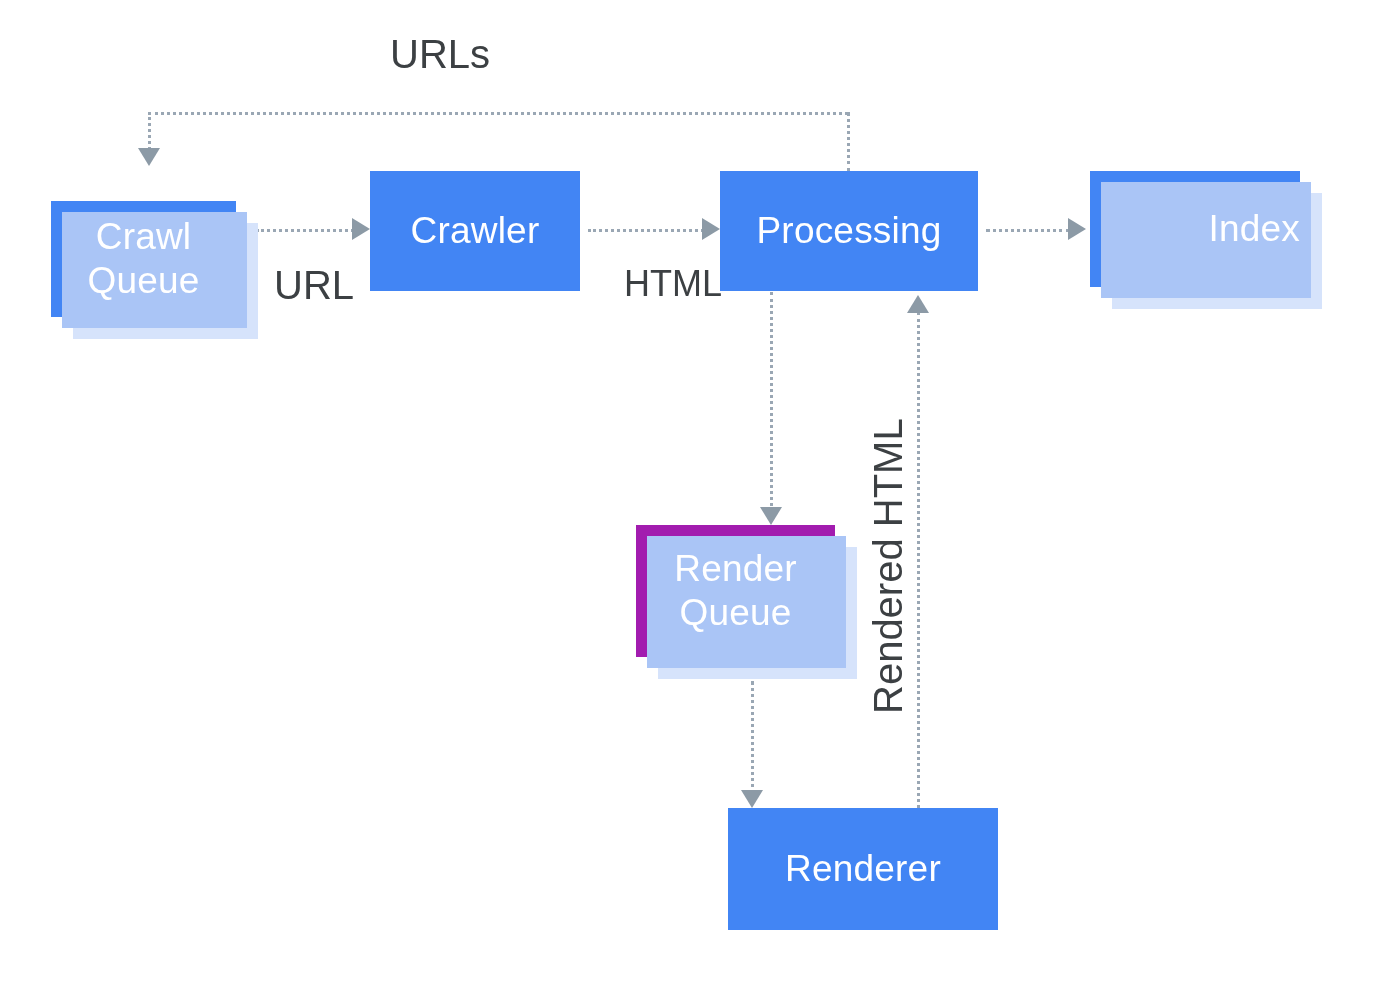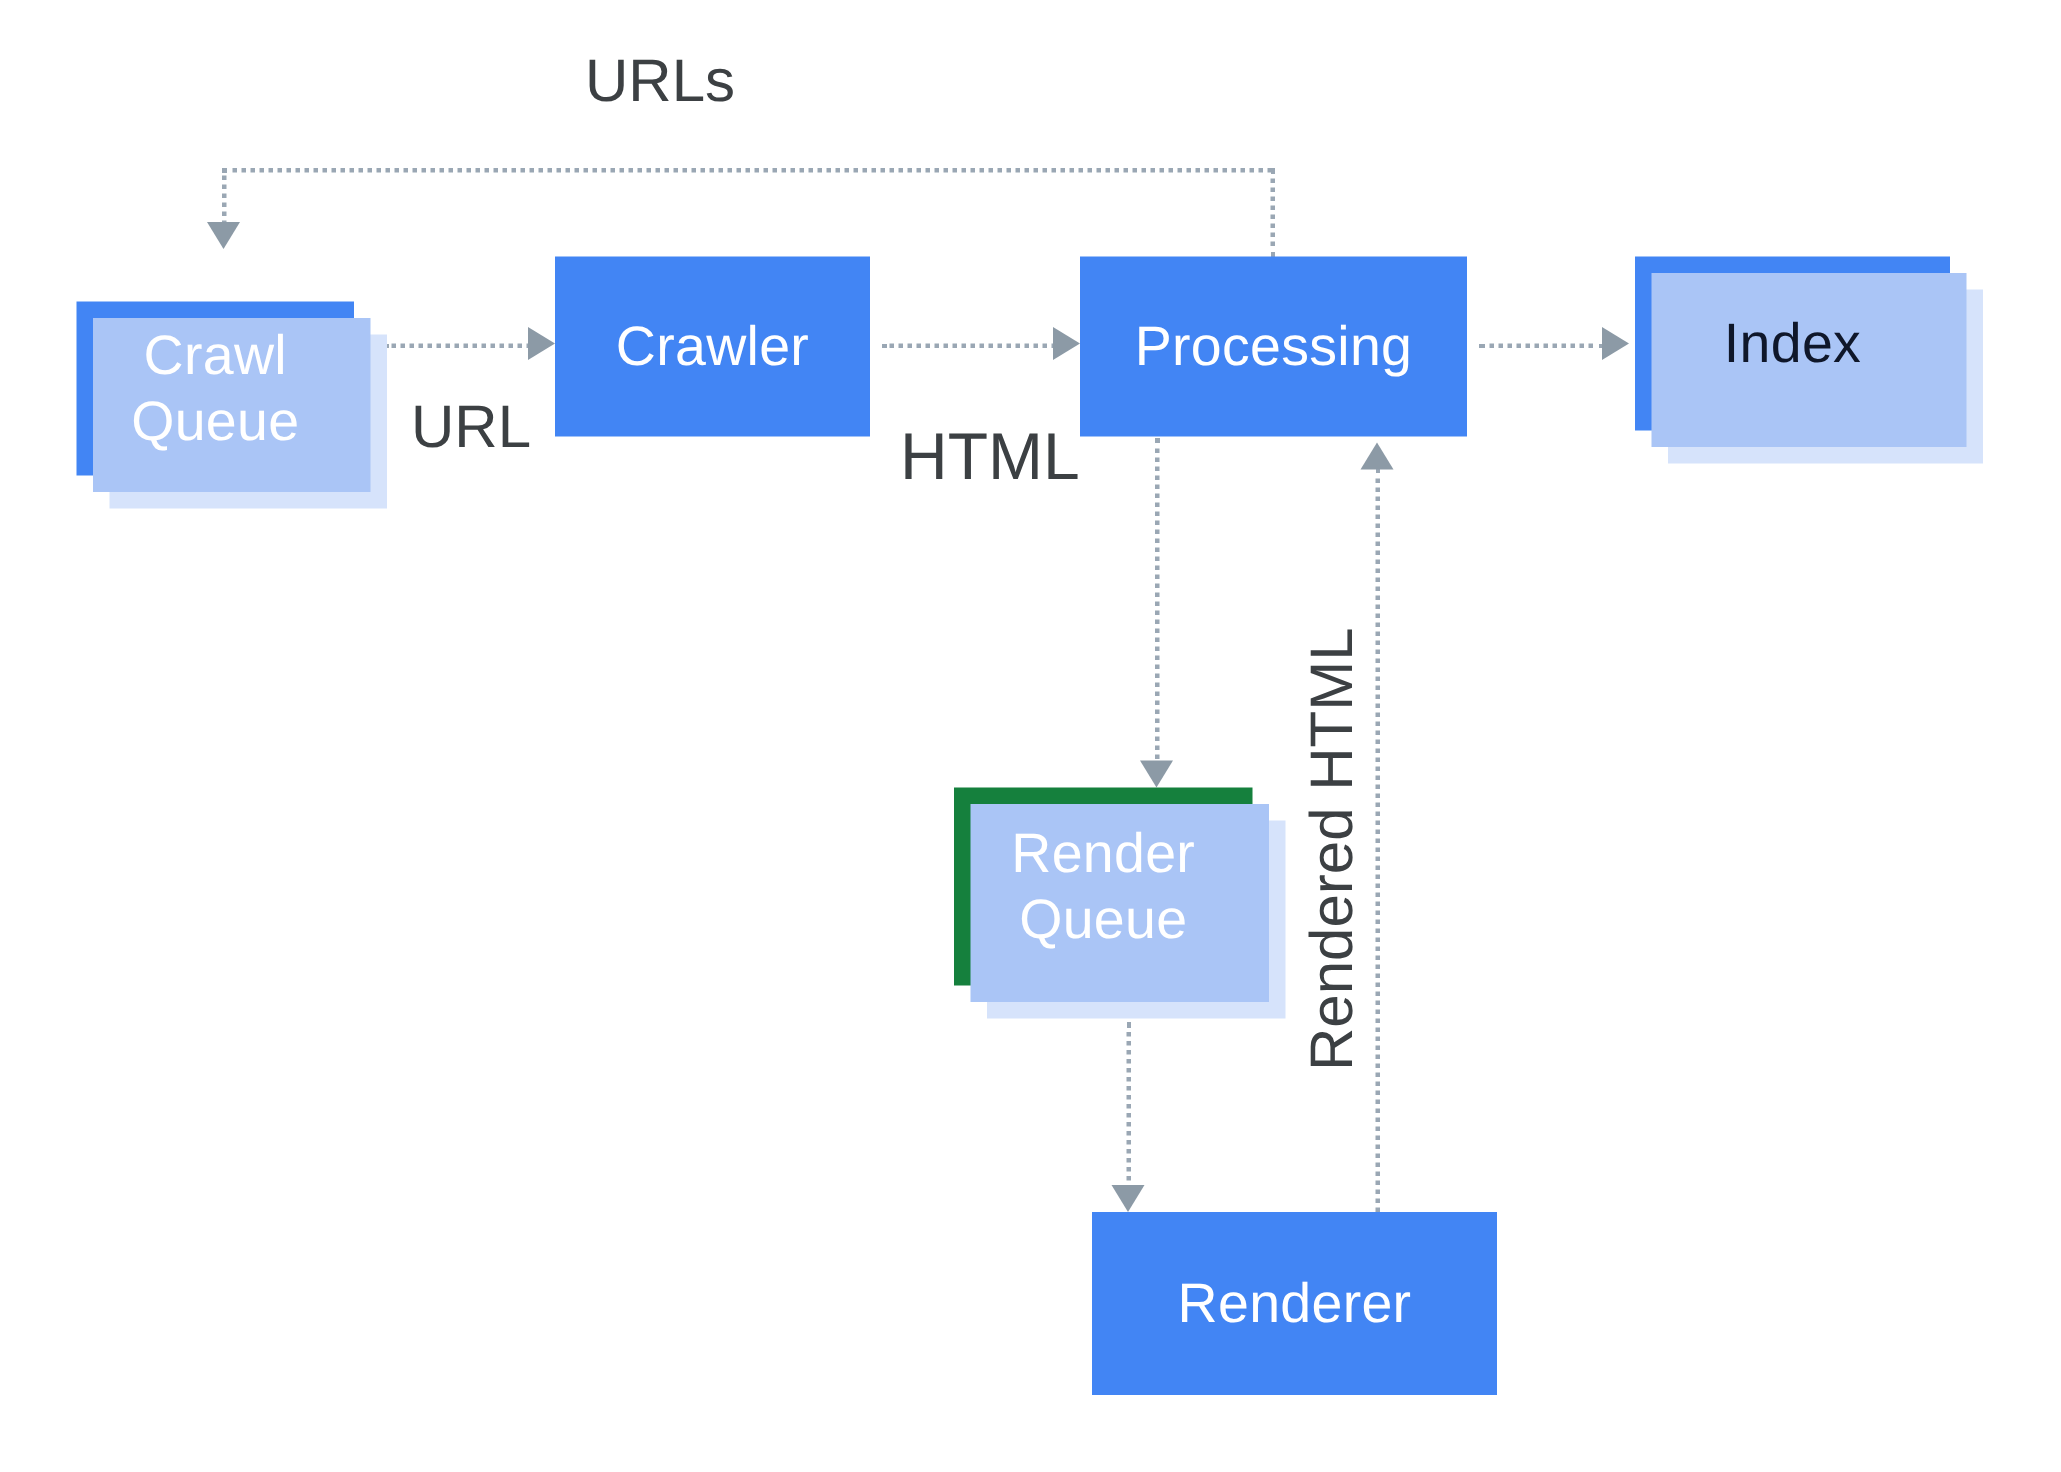--- a/index.html
+++ b/index.html
@@ -139,34 +139,34 @@
   </div>
 
   <div class="node" style="left: 370px; top: 171px; width: 210px; height: 120px; font-size: 37px; background: rgb(66, 133, 244); color: rgb(255, 255, 255);">
     <span style="white-space:pre-line;">Crawler</span>
   </div>
 
   <div class="node" style="left: 720px; top: 171px; width: 258px; height: 120px; font-size: 37px; background: rgb(66, 133, 244); color: rgb(255, 255, 255);">
     <span style="white-space:pre-line;">Processing</span>
   </div>
 
-  <div class="node stack" style="left: 1090px; top: 171px; width: 210px; height: 116px; font-size: 37px; background: rgb(66, 133, 244); color: #0f172a;">
+  <div class="node stack" style="left: 1090px; top: 171px; width: 210px; height: 116px; font-size: 37px; background: rgb(66, 133, 244); color: #ffffff; justify-content: flex-end;">
     <span style="white-space:pre-line;">Index</span>
   </div>
 
-  <div class="node stack" style="left: 636px; top: 525px; width: 199px; height: 132px; font-size: 37px; background: #15803d; color: rgb(255, 255, 255);">
+  <div class="node stack" style="left: 636px; top: 525px; width: 199px; height: 132px; font-size: 37px; background: #a21caf; color: rgb(255, 255, 255);">
     <span style="white-space:pre-line;">Render
 Queue</span>
   </div>
 
   <div class="node" style="left: 728px; top: 808px; width: 270px; height: 122px; font-size: 37px; background: rgb(66, 133, 244); color: rgb(255, 255, 255);">
     <span style="white-space:pre-line;">Renderer</span>
   </div>
 
   <div class="label" style="left:390px; top:32px; font-size:40px;">URLs</div>
 
   <div class="label" style="left:274px; top:263px; font-size:40px;">URL</div>
 
-  <div class="label" style="left:600px; top:263px; font-size:44px;margin-top:17px;">HTML</div>
+  <div class="label" style="left:624px; top:263px; font-size:36px;">HTML</div>
 
   <div class="label vertical" style="left:866px; top:714px; font-size:40px;">Rendered HTML</div>
 
 </div>
 
 </body></html>

